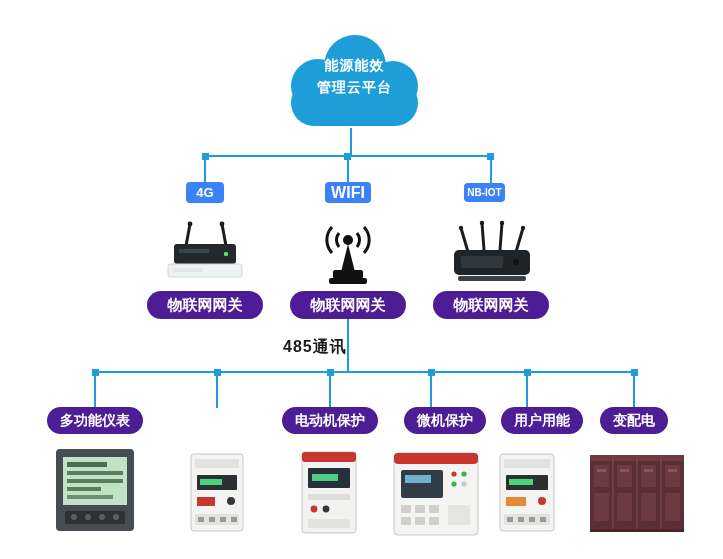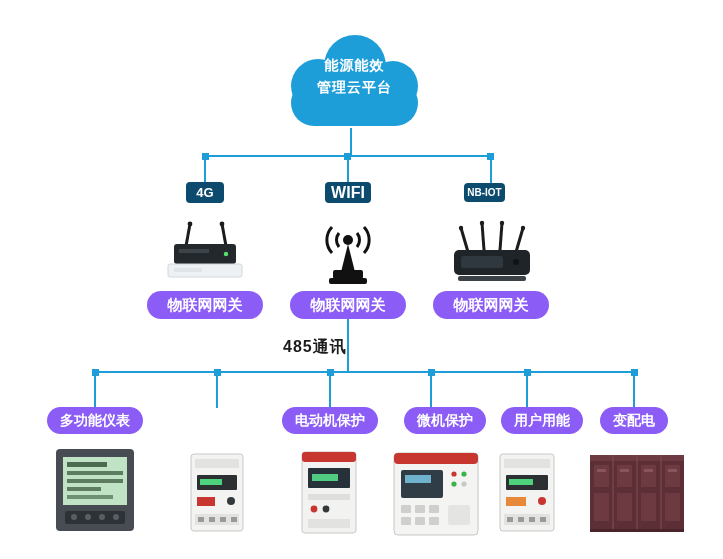--- a/index.html
+++ b/index.html
@@ -9,25 +9,25 @@
   
   .hline,.vline{position:absolute;background:#1e9ed9;}
   .node{position:absolute;width:7px;height:7px;background:#1e9ed9;}
 
   
   .cloud{position:absolute;left:272px;top:30px;width:165px;height:102px;}
   .cloud-text{position:absolute;left:0;top:24px;width:165px;text-align:center;color:#ffffff;
     font-weight:bold;font-size:14px;line-height:22px;letter-spacing:1px;}
 
   
-  .badge{position:absolute;background:#0c4a6e;color:#ffffff;font-weight:bold;border-radius:4px;
+  .badge{position:absolute;background:#3b82f6;color:#ffffff;font-weight:bold;border-radius:4px;
     display:flex;align-items:center;justify-content:center;}
 
   
-  .pill{position:absolute;background:#8b5cf6;color:#ffffff;font-weight:bold;border-radius:14px;
+  .pill{position:absolute;background:#4c1d95;color:#ffffff;font-weight:bold;border-radius:14px;
     display:flex;align-items:center;justify-content:center;white-space:nowrap;}
   .pill.gw{width:116px;height:28px;font-size:15px;top:291px;}
   .pill.ep{height:27px;font-size:14px;top:407px;}
 
   .bus-label{position:absolute;left:283px;top:337px;font-size:16px;font-weight:bold;color:#1c1c1c;letter-spacing:1px;}
 
   .devimg{position:absolute;}
 </style>
 </head>
 <body>

